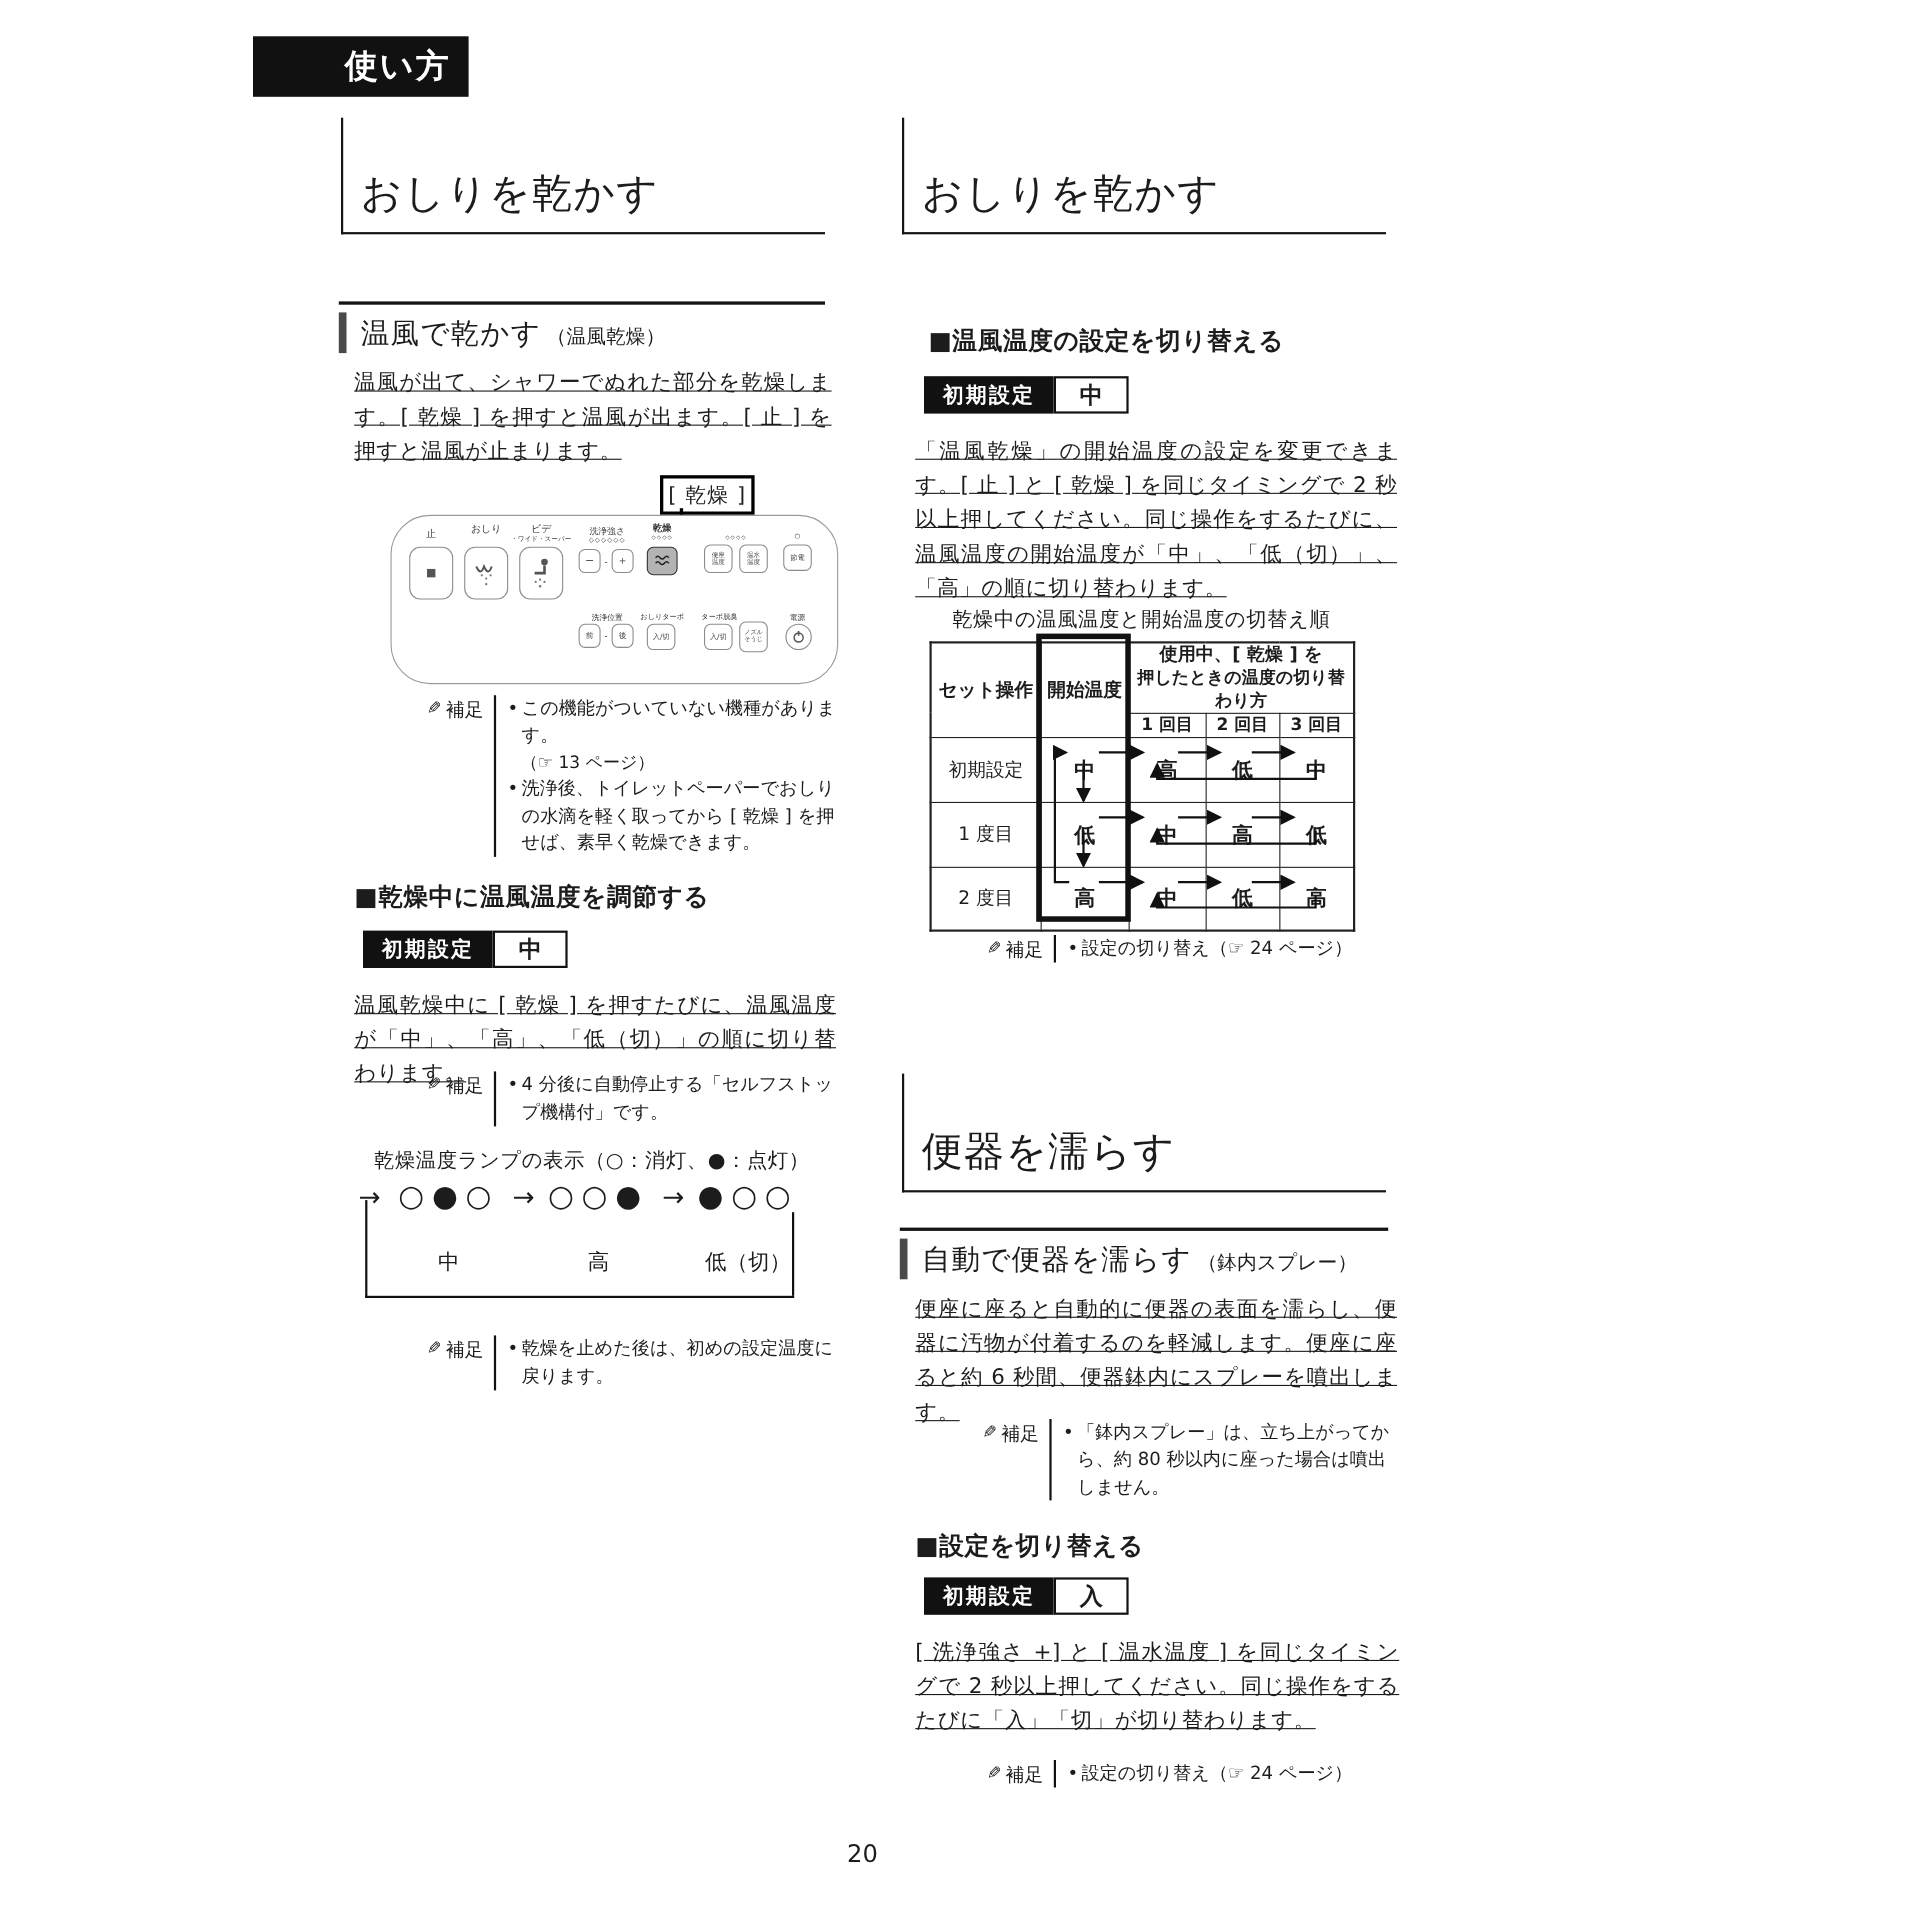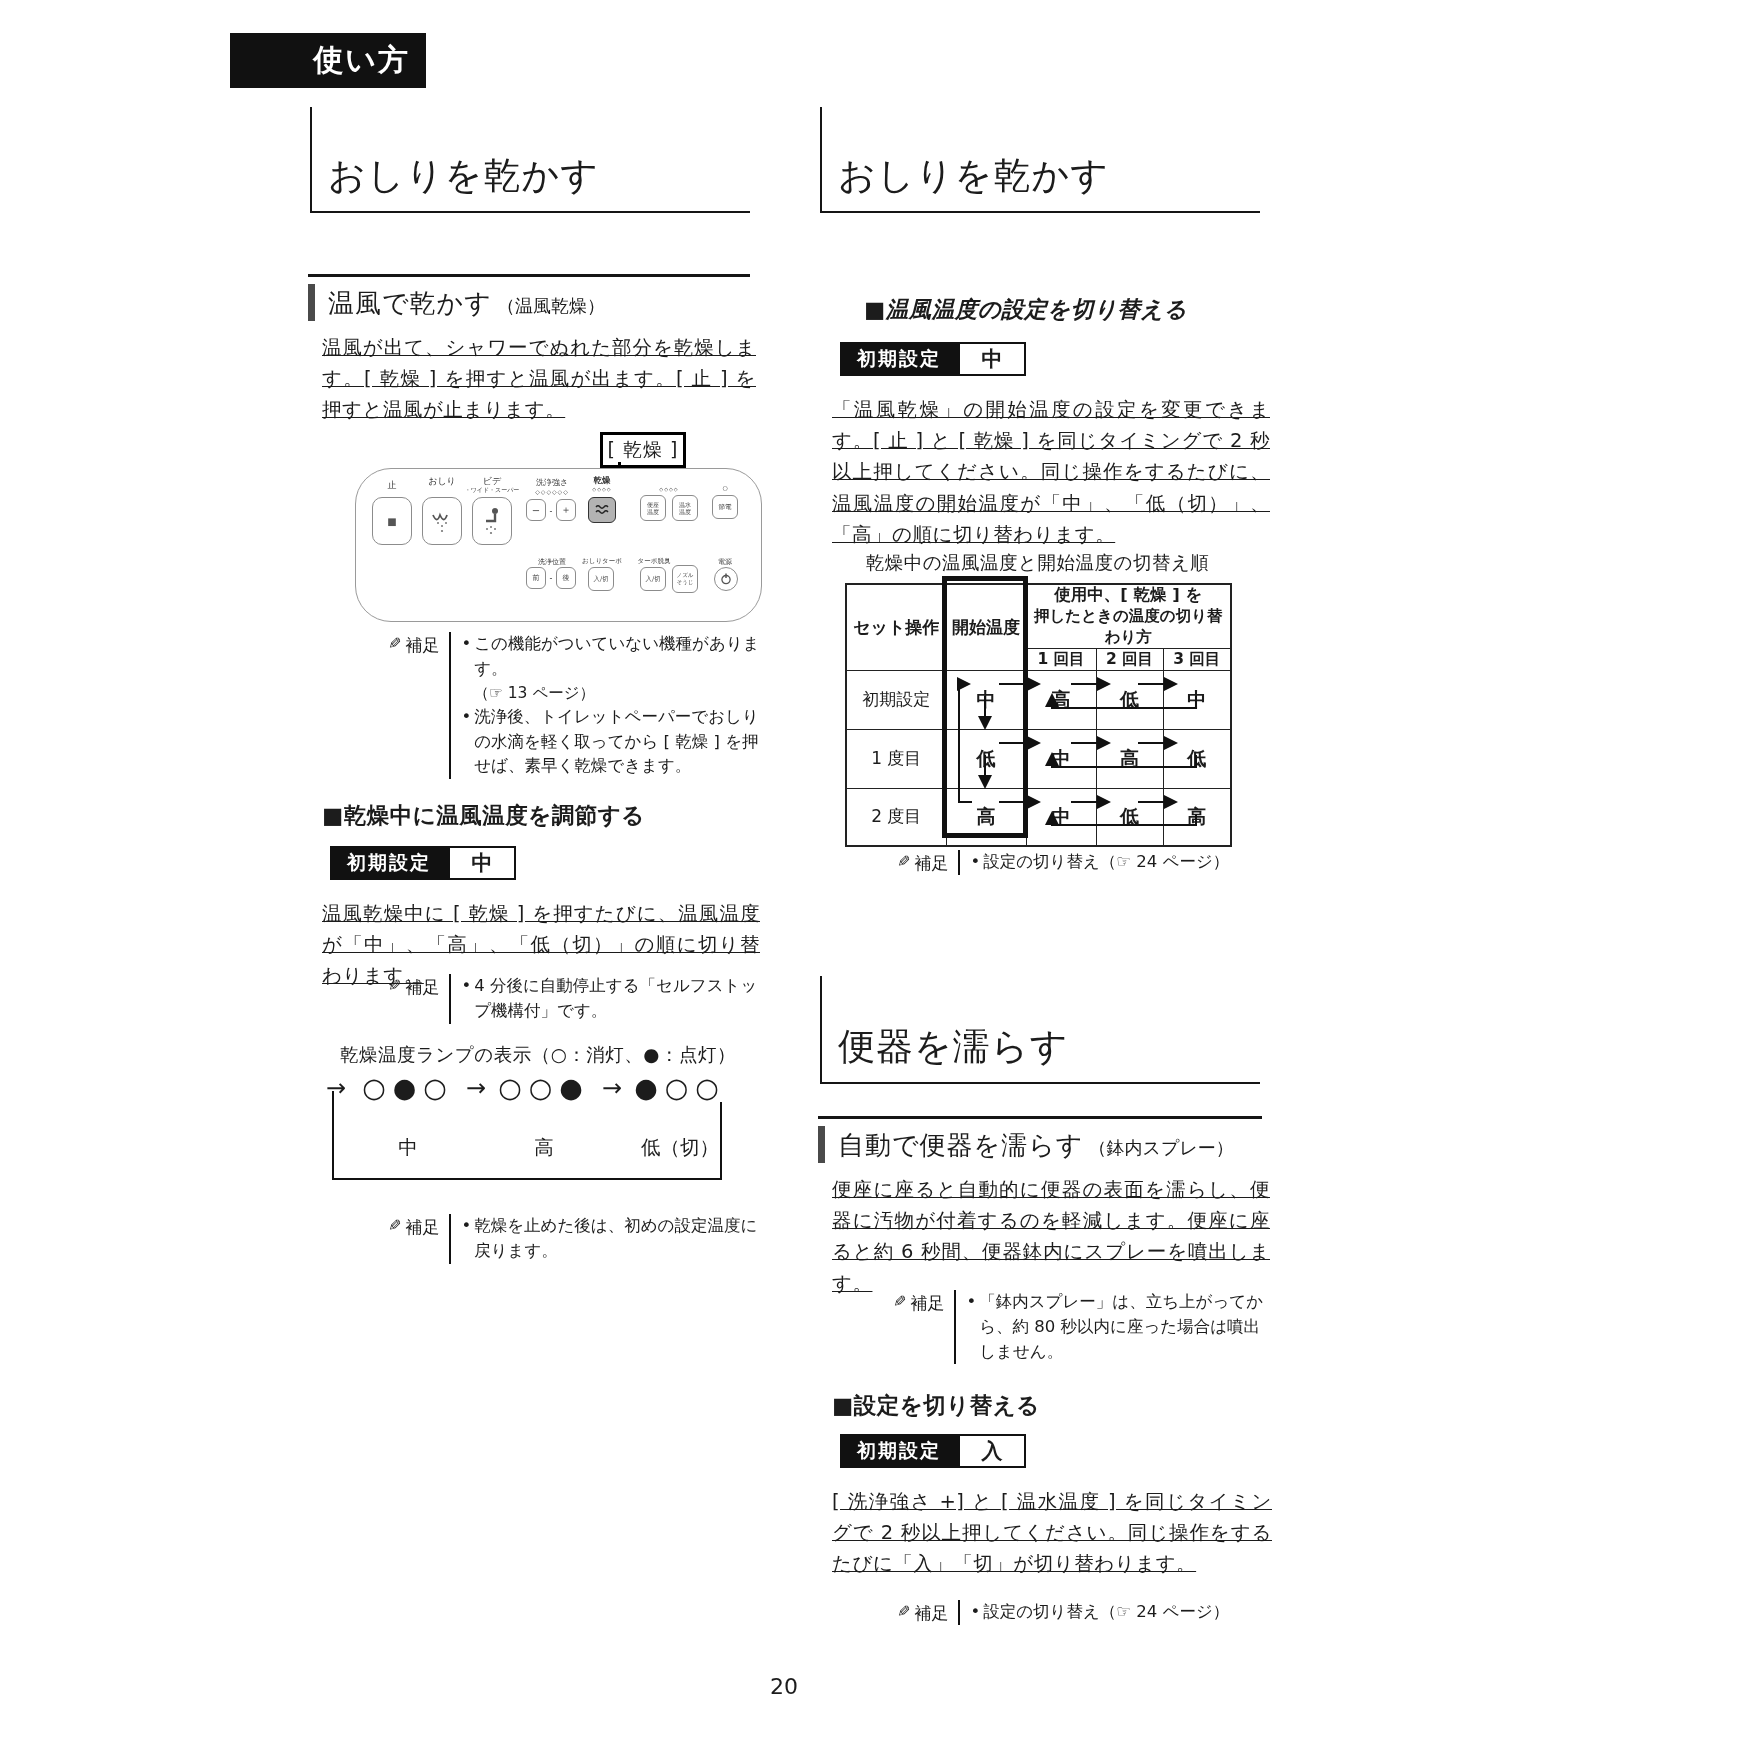--- a/index.html
+++ b/index.html
@@ -258,21 +258,21 @@
         <span class="note-bullet">•</span>
         <span>乾燥を止めた後は、初めの設定温度に戻ります。</span>
       </div>
     </div>
   </div>
 
   <div class="abs big-title" style="left:820px;top:107px;width:440px;height:106px;">
     <span>おしりを乾かす</span>
   </div>
 
-  <div class="abs sub-head" style="left:864px;top:294px;font-style:italic;">■温風温度の設定を切り替える</div>
+  <div class="abs sub-head" style="left:844px;top:294px;">■温風温度の設定を切り替える</div>
   <div class="abs badge" style="left:840px;top:342px;">
     <div class="badge-label">初期設定</div>
     <div class="badge-value">中</div>
   </div>
   <div class="abs body-text" style="left:832px;top:394px;width:438px;">「温風乾燥」の開始温度の設定を変更できます。[ 止 ] と [ 乾燥 ] を同じタイミングで 2 秒以上押してください。同じ操作をするたびに、温風温度の開始温度が「中」、「低（切）」、「高」の順に切り替わります。</div>
 
   <div class="abs tbl-caption" style="left:845px;top:550px;width:385px;">乾燥中の温風温度と開始温度の切替え順</div>
   <div class="abs" style="left:845px;top:583px;width:385px;height:248px;">
     <table class="swtable">
       <colgroup>

